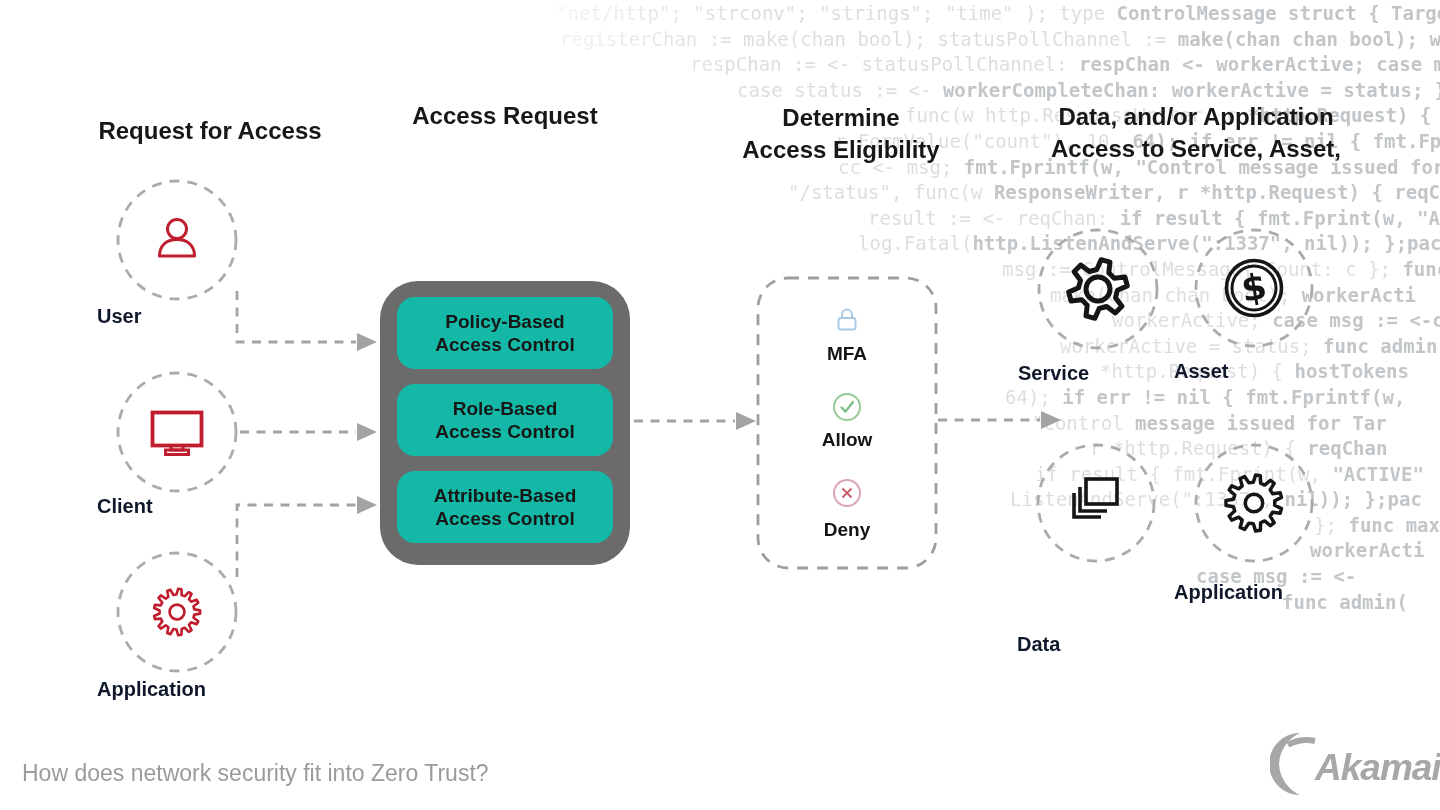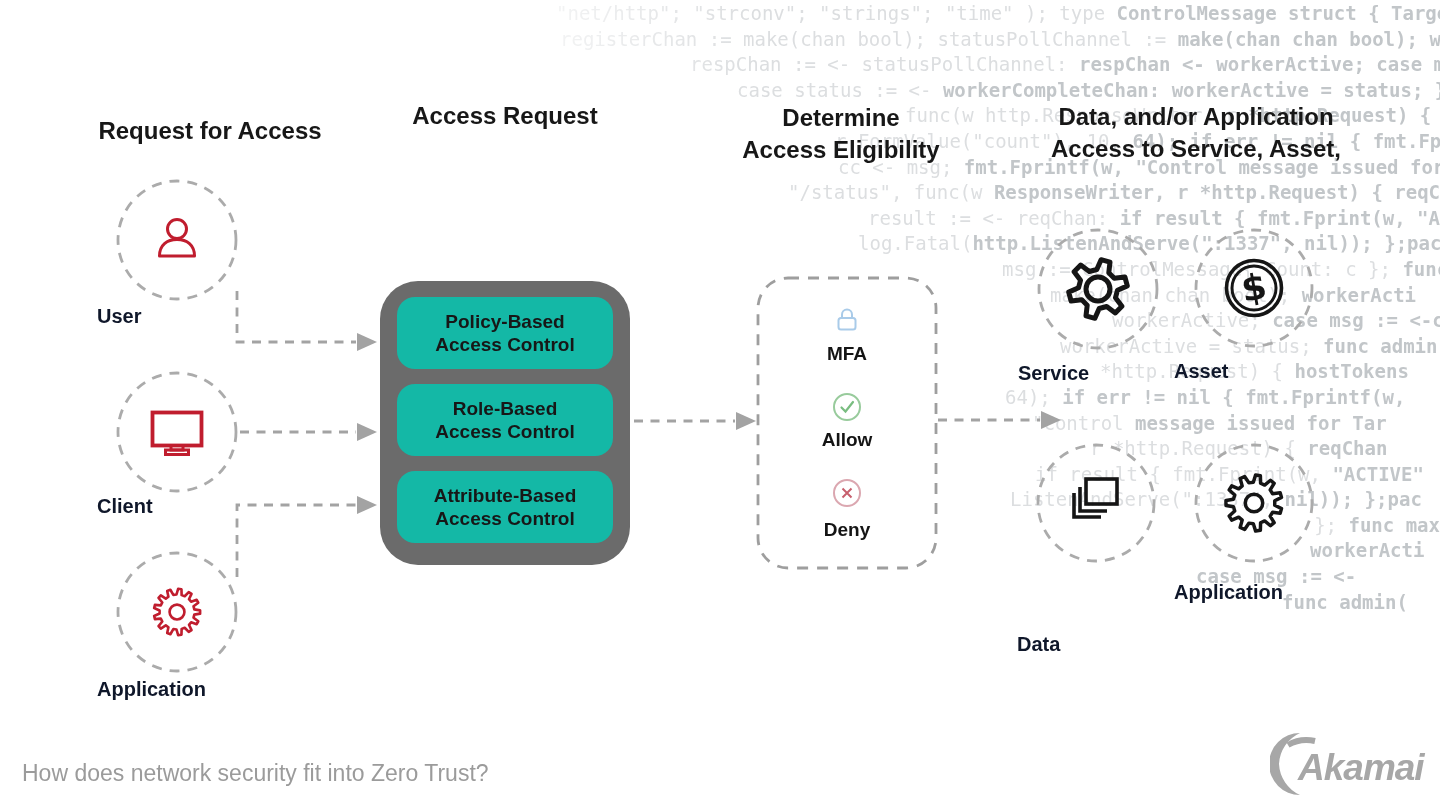--- a/index.html
+++ b/index.html
@@ -26,21 +26,21 @@
   .white-box{position:absolute;left:17px;width:216px;height:72px;background:#14b8a6;border-radius:18px;
     display:flex;flex-direction:column;justify-content:center;text-align:center;
     font-weight:700;font-size:19px;line-height:23.5px;color:#171717;}
   .white-box.b1{top:16px;} .white-box.b2{top:103px;} .white-box.b3{top:190px;}
   
   .connector-layer{position:absolute;left:0;top:0;z-index:1;}
   .icon{position:absolute;z-index:3;}
   
   .question{position:absolute;left:22px;top:760px;font-size:23px;color:#9b9b9b;z-index:2;}
   .logo{position:absolute;left:1270px;top:731px;z-index:2;width:170px;height:70px;}
-  .logo-text{position:absolute;left:28px;top:16px;font-size:37px;font-weight:700;font-style:italic;
+  .logo-text{position:absolute;left:45px;top:16px;font-size:37px;font-weight:700;font-style:italic;
     color:#a7a7a7;letter-spacing:-1px;}
 </style>
 </head>
 <body>
 
 <div class="code-layer">
     <div class="code-line" style="padding-left: 556px;"><span class="code-head">"net/http"; "strconv"; "strings"; "time" ); type </span><span class="code-tail">ControlMessage struct { Target string; Cou</span></div>
     <div class="code-line" style="padding-left: 560px;"><span class="code-head">registerChan := make(chan bool); statusPollChannel := </span><span class="code-tail">make(chan chan bool); wo</span></div>
     <div class="code-line" style="padding-left: 690px;"><span class="code-head">respChan := &lt;- statusPollChannel: </span><span class="code-tail">respChan &lt;- workerActive; case m</span></div>
     <div class="code-line" style="padding-left: 737px;"><span class="code-head">case status := &lt;- </span><span class="code-tail">workerCompleteChan: workerActive = status; }</span></div>

